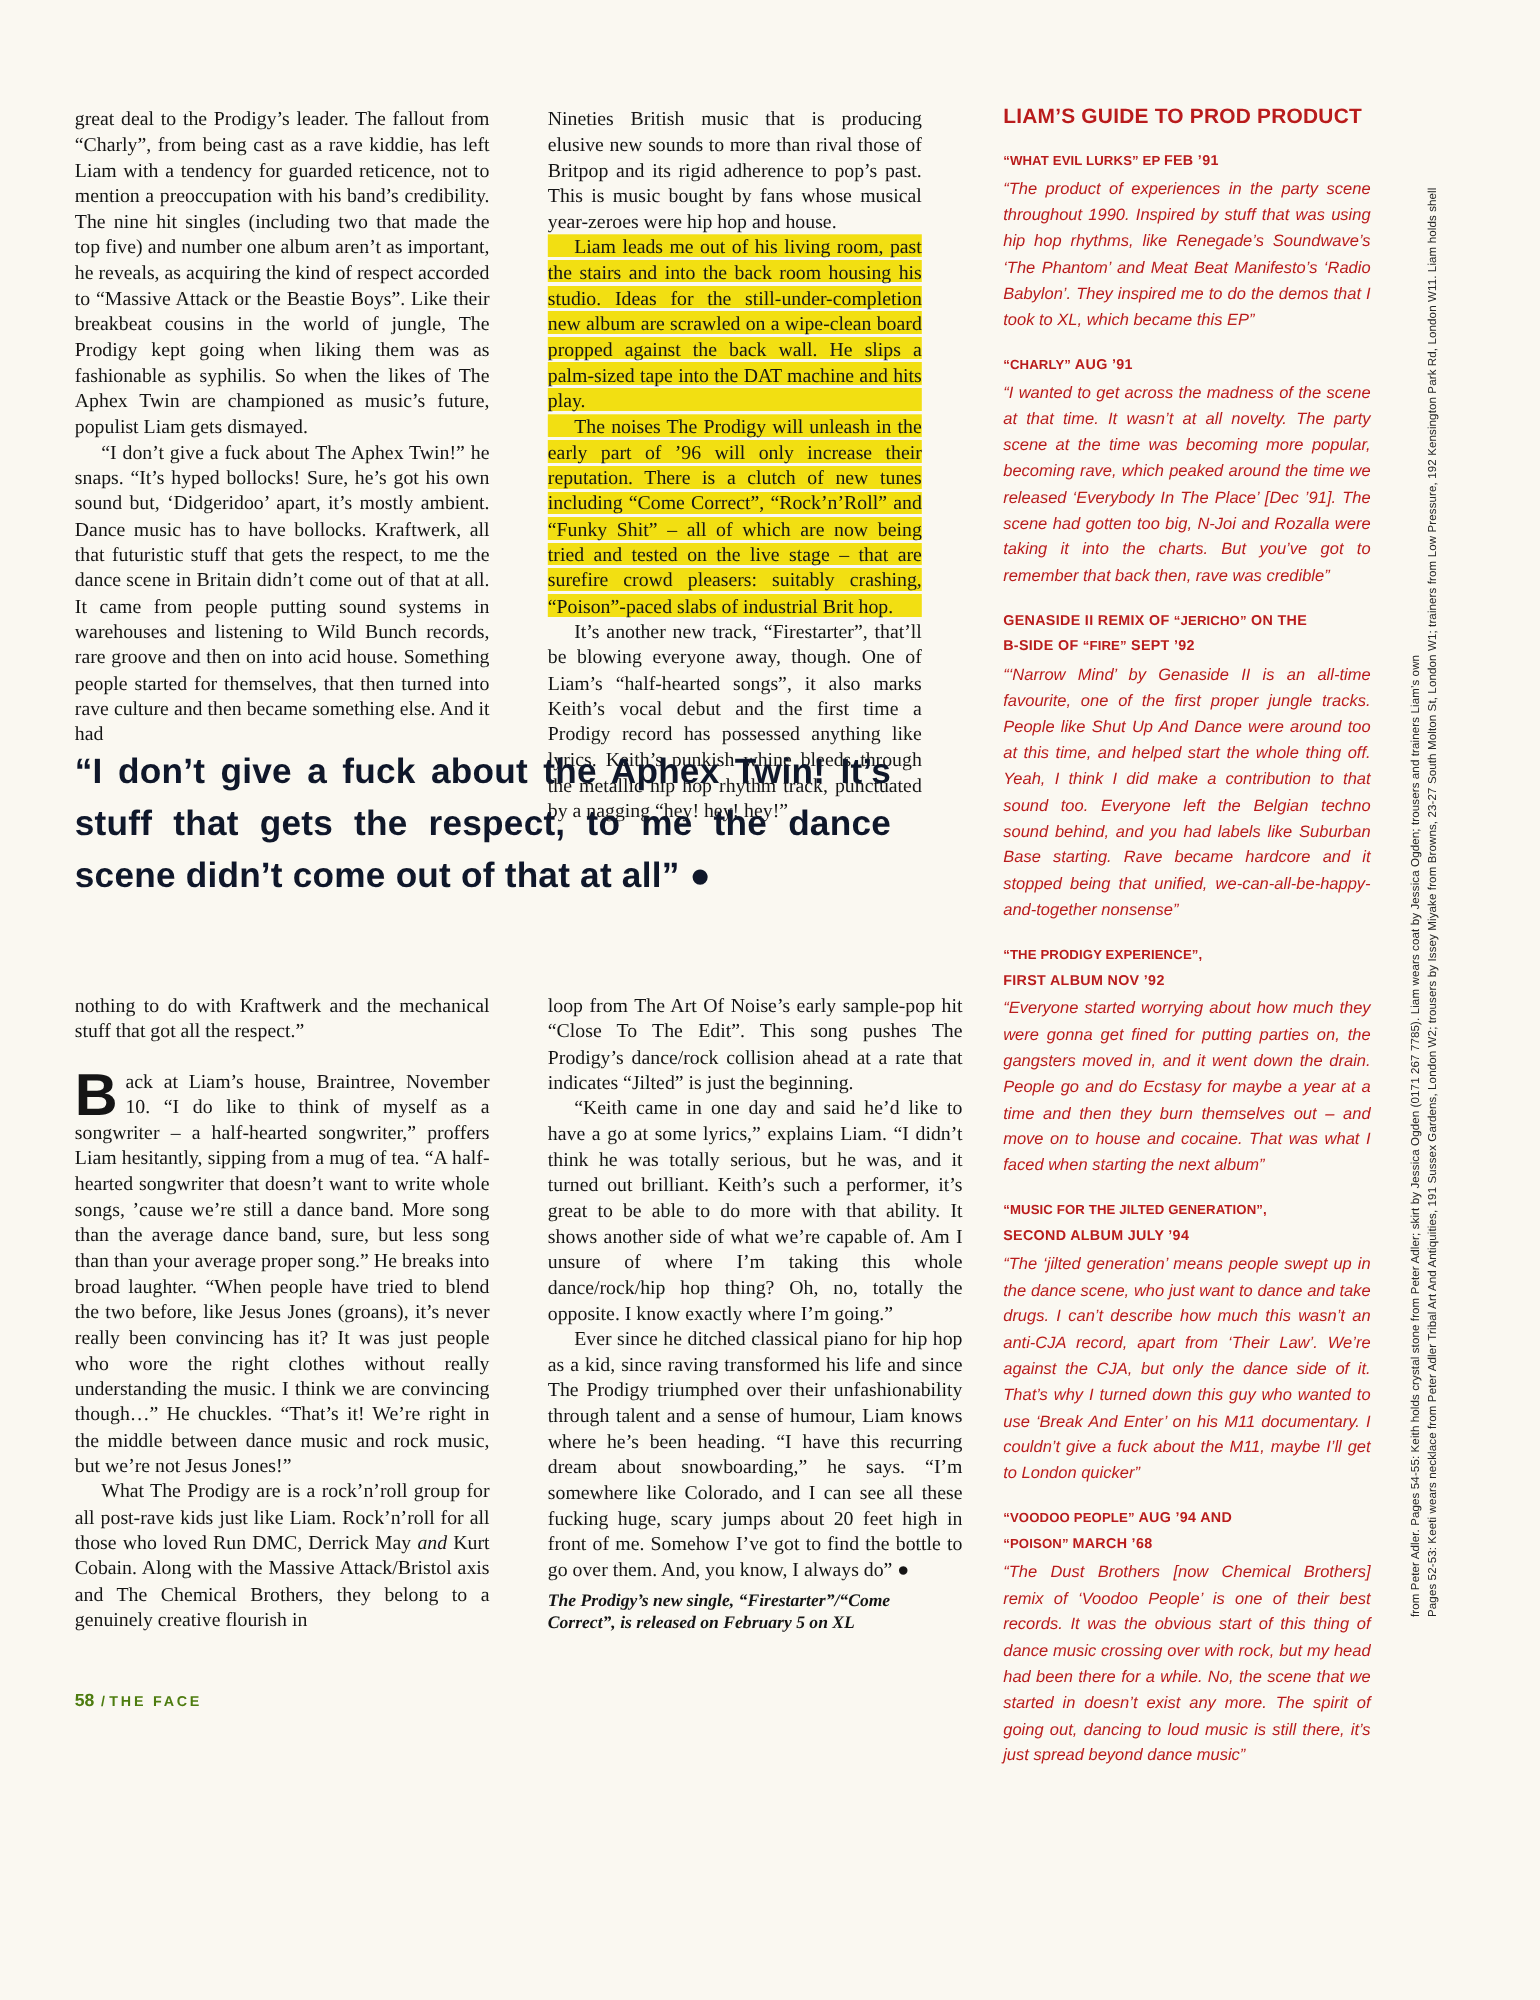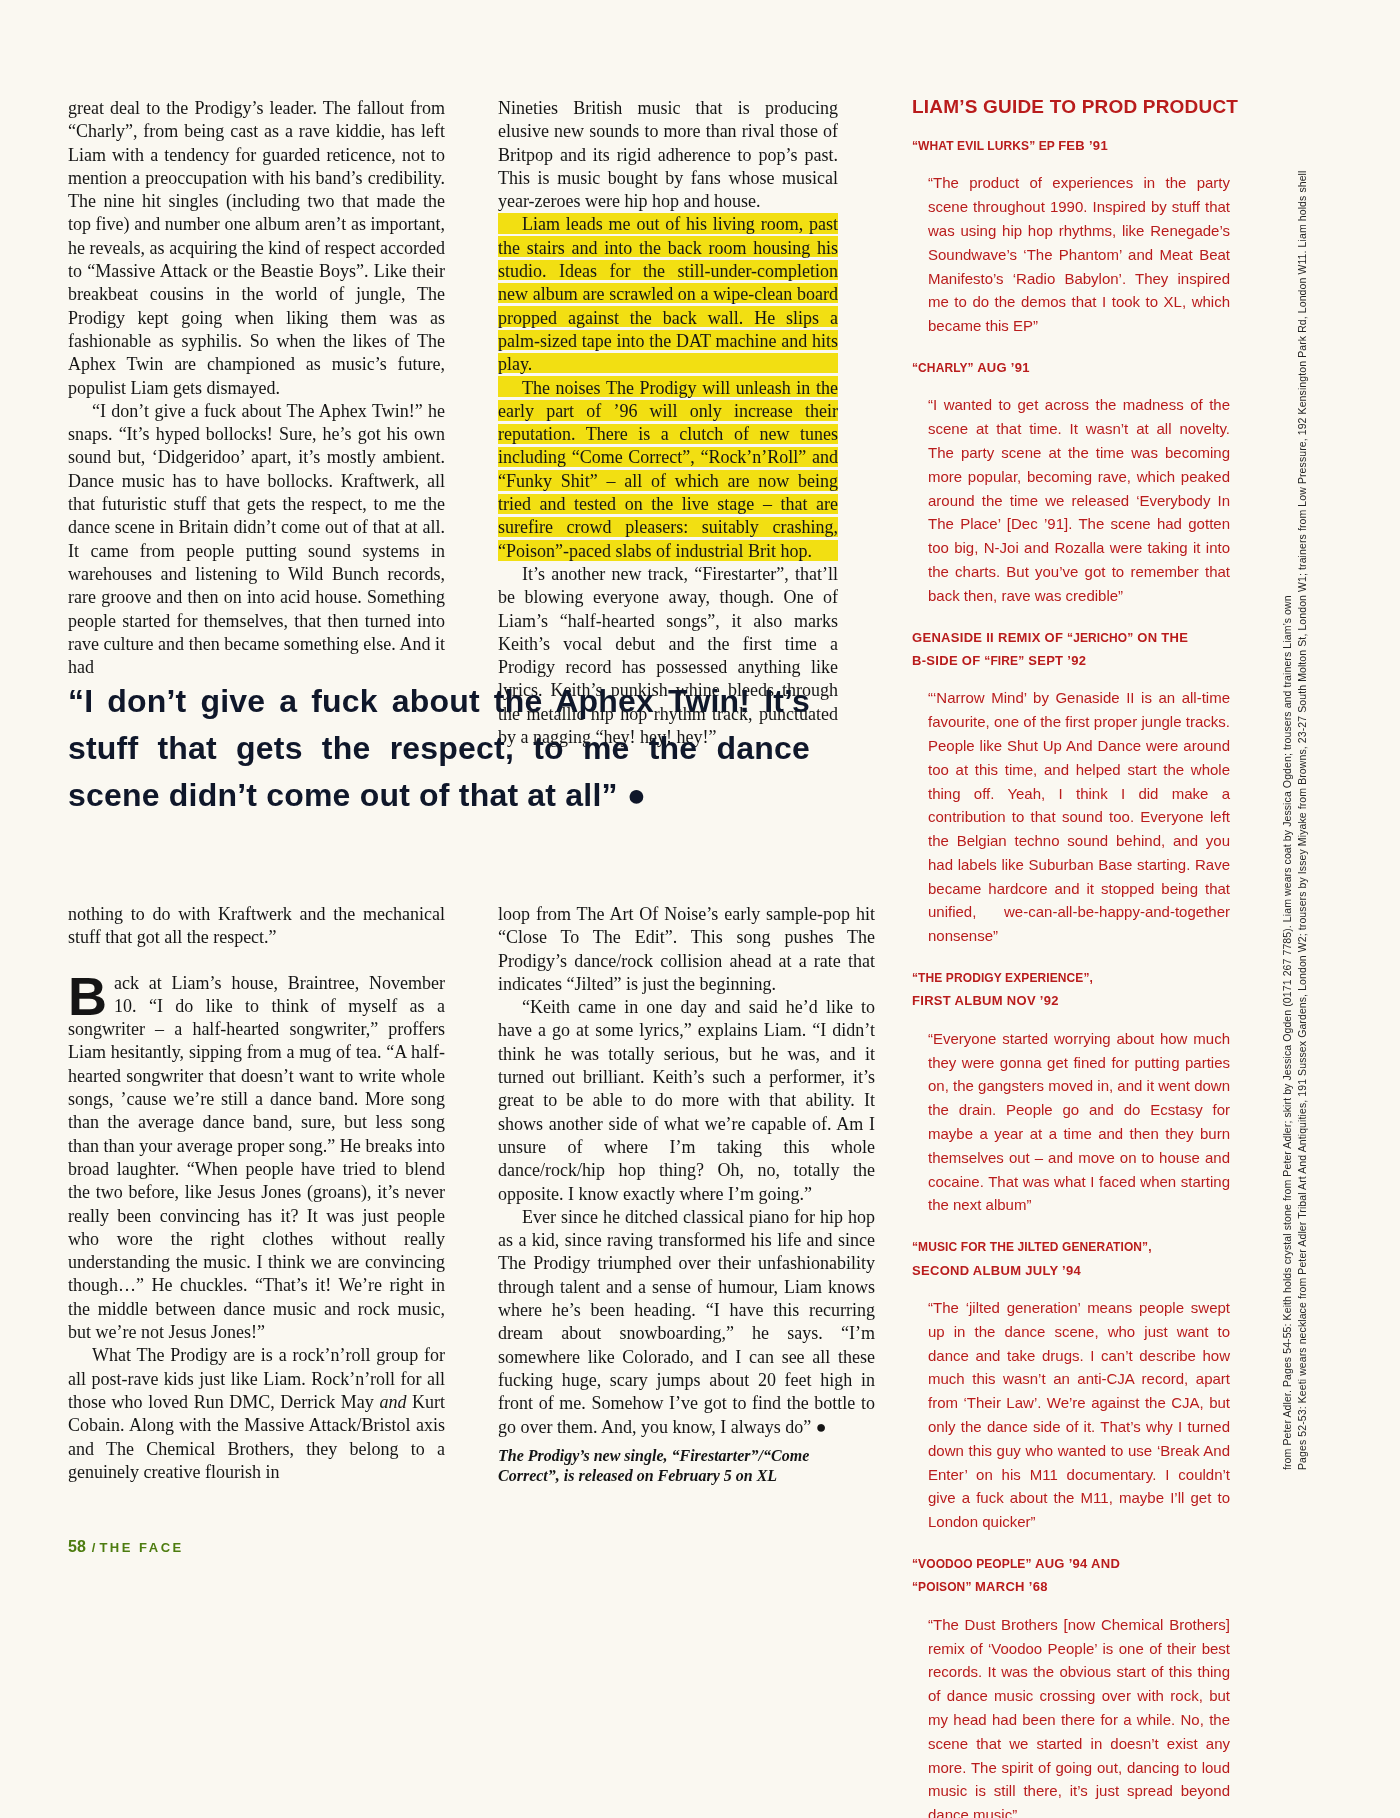--- a/index.html
+++ b/index.html
@@ -57,21 +57,21 @@
     font-family:"Liberation Sans", sans-serif;color:#b91c1c;
   }
   .sb-title{
     margin:0 0 12px 0;font-size:19px;font-weight:bold;letter-spacing:0.2px;
     white-space:nowrap;
   }
   .sb-section{margin:0 0 14px 0;}
   .sb-heading{margin:14px 0 5px 0;font-weight:bold;line-height:1.25;white-space:nowrap;}
   .hl-large{font-size:12px;letter-spacing:0.1px;text-align:right;}
   .hl-small{font-size:13px;letter-spacing:0.3px;}
-  .sb-body{margin:16px;font-size:15px;line-height:23.8px;text-align:justify;}
+  .sb-body{margin:0;font-size:15px;line-height:23.8px;text-align:justify;font-style:italic;}
   
   .credits{
     position:absolute;top:88px;right:76px;height:1382px;width:44px;
     writing-mode:vertical-rl;transform:rotate(180deg);
     font-family:"Liberation Sans", sans-serif;
     font-size:10.5px;line-height:15px;color:#242424;letter-spacing:0.1px;
   }
   .credit-line{white-space:nowrap;}
   
   .footer{

